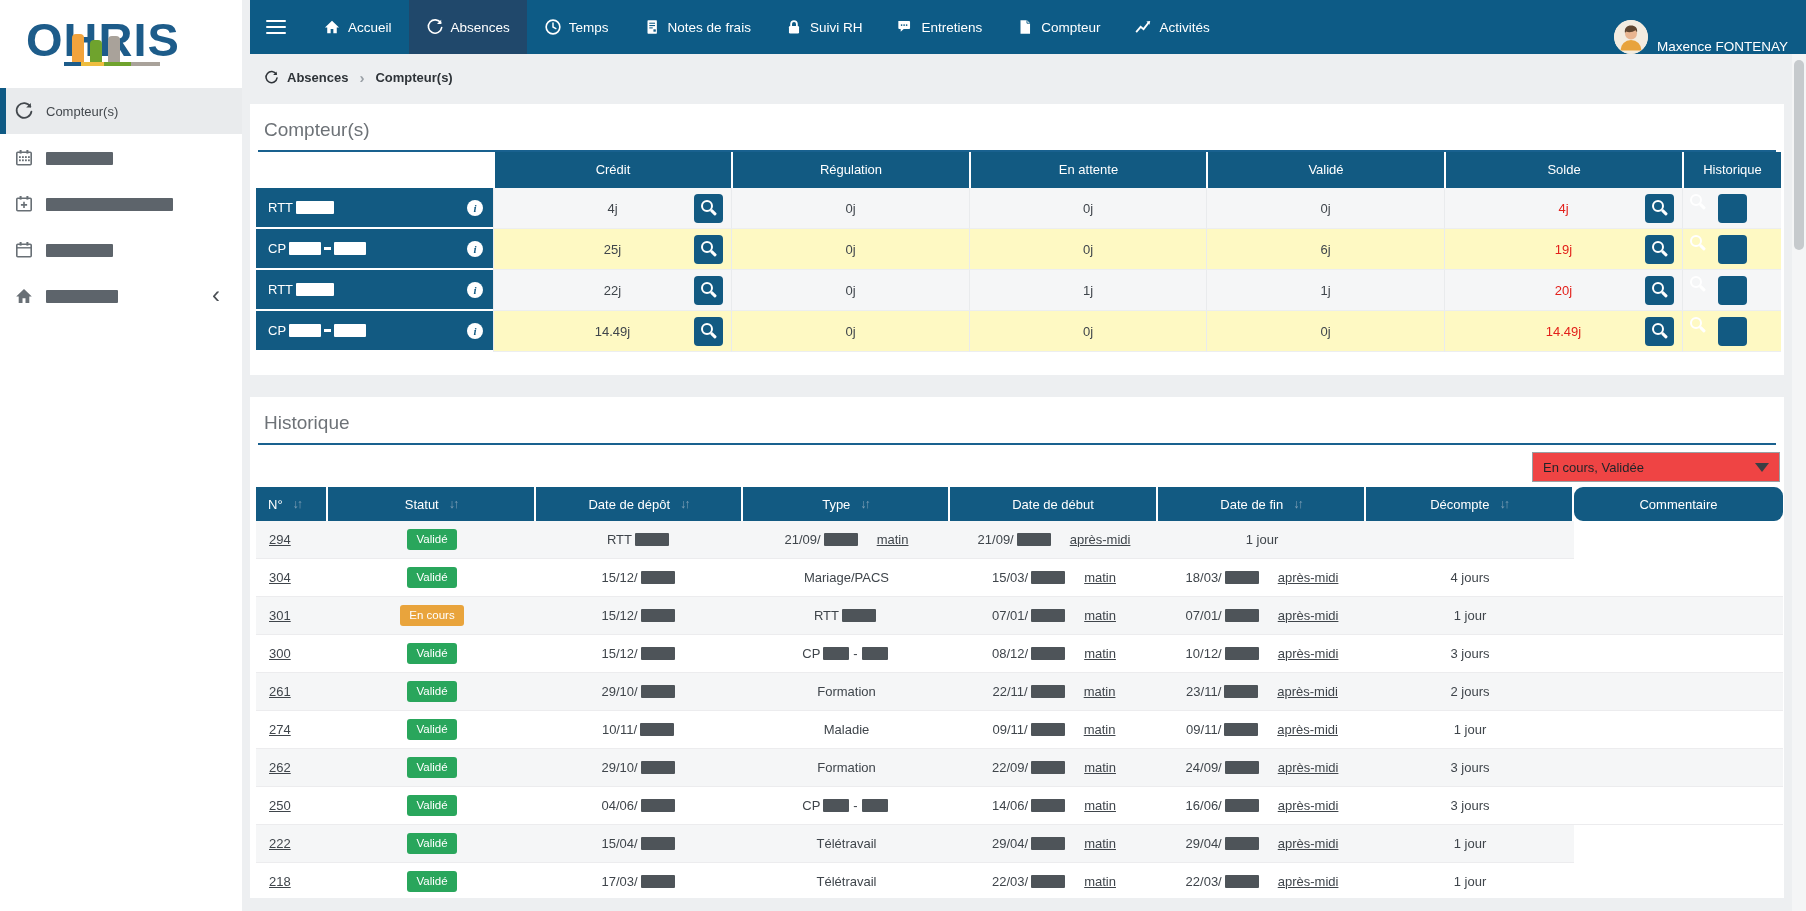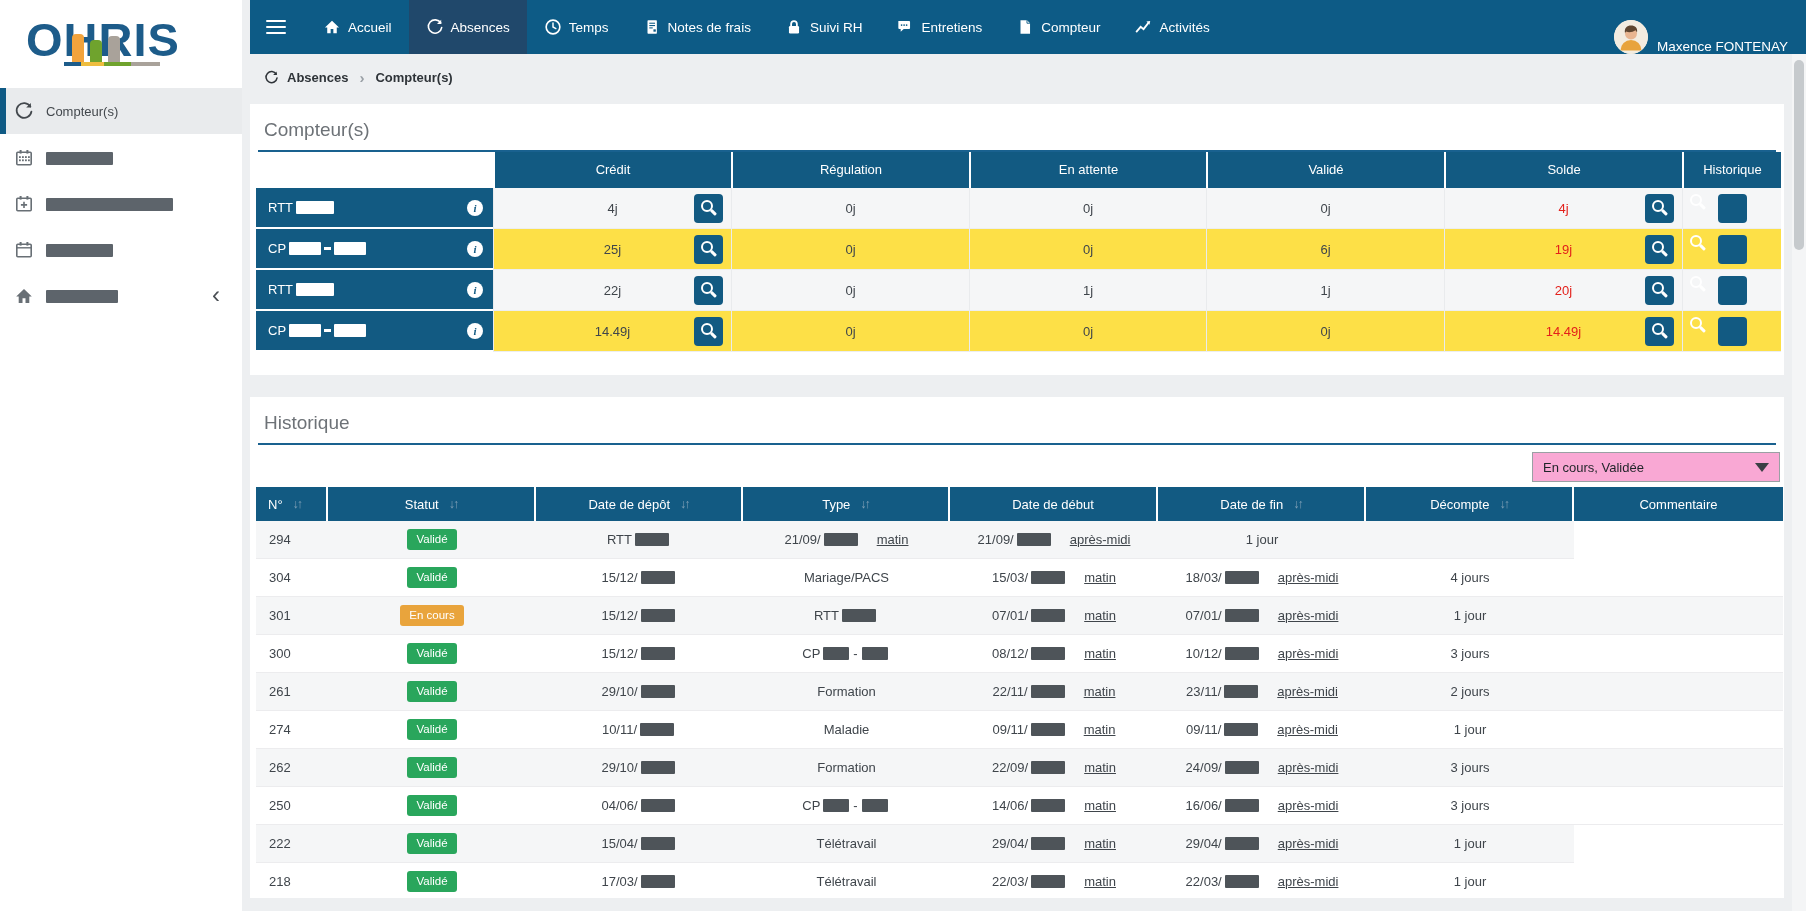--- a/index.html
+++ b/index.html
@@ -46,50 +46,50 @@
   #card-counters { margin-top:4px; height:271px; }
   #card-history  { margin-top:22px; height:501px; overflow:hidden; }
   .card-title { font-size:19px; color:#6d7277; padding:13px 0 0 14px; line-height:26px; font-weight:400; }
   .card-rule { height:2px; background:#19618f; margin:7px 8px 0 8px; }
   
   .ctable { margin:0 0 0 6px; width:1525px; font-size:13px; }
   .crow { display:grid; grid-template-columns:237px 238px 238px 237px 238px 238px 99px; }
   .chead .ccell { background:#125a82; color:#fff; height:36px; line-height:36px; text-align:center; border-left:2px solid #fff; }
   .chead .ccell:first-child { background:transparent; border-left:none; }
   .cbody .ccell { height:41px; position:relative; display:flex; align-items:center; justify-content:center;
-    border-bottom:1px solid #eceef0; border-left:1px solid #e9ebed; background:#fde047; }
+    border-bottom:1px solid #eceef0; border-left:1px solid #e9ebed; background:#fef9c3; }
   .cbody .crow:nth-child(odd) .ccell { background:#f5f6f7; }
   .ccell.clabel, .cbody .crow:nth-child(odd) .ccell.clabel { background:#125a82; color:#fff; justify-content:flex-start;
     padding-left:12px; border-bottom:2px solid #fff; border-left:none; }
   .info { position:absolute; right:10px; top:12px; width:16px; height:16px; background:#fff; border-radius:50%;
     color:#125a82; font:italic bold 11px/16px "Liberation Serif",serif; text-align:center; cursor:pointer; }
   .magbtn { width:29px; height:29px; background:#125a82; border-radius:4px; position:absolute; right:8px; top:6px; cursor:pointer; }
   .magbtn.inline { position:static; margin:0; }
   .mag { position:absolute; left:0; top:0; width:29px; height:29px; }
   .mag::before { content:''; position:absolute; left:7px; top:6px; width:8px; height:8px; border:2.2px solid #fff; border-radius:50%; }
   .mag::after { content:''; position:absolute; left:17.5px; top:15px; width:2.6px; height:7px; background:#fff; transform:rotate(-45deg); border-radius:1px; }
   .red { color:#e3201b; }
   
   .redact { display:inline-block; height:13px; background:#4e5459; border-radius:1px; vertical-align:-2px; margin:0 3px; }
   .redact.light { background:#fff; }
   .w26{width:26px}.w32{width:32px}.w34{width:34px}.w38{width:38px}
   .wdash { display:inline-block; width:7px; height:2.4px; background:#fff; vertical-align:4px; }
   .hy { margin:0 1px; }
   
-  .filter { position:absolute; top:55px; right:4px; width:248px; height:30px; border:1px solid #9aa0a4; background:#f9a8d4;
+  .filter { position:absolute; top:55px; right:4px; width:248px; height:30px; border:1px solid #9aa0a4; background:#ef4444;
     display:flex; align-items:center; padding:0 10px; font-size:13px; color:#1f2428; cursor:pointer; }
   .caret { margin-left:auto; width:0; height:0; border-left:7px solid transparent; border-right:7px solid transparent; border-top:9px solid #3a3f44; }
   .htable { position:absolute; left:6px; top:90px; width:1527px; font-size:13px; }
   .hrow { display:grid; grid-template-columns:72px 208px 207px 207px 208px 208px 208px 209px; }
   .hhead .hcell { background:#125a82; color:#fff; height:34px; display:flex; align-items:center; justify-content:center; border-right:2px solid #fff; }
-  .hhead .hcell:last-child { border-right:none; }
+  .hhead .hcell:last-child { border-right:none;border-radius:9px; }
   .hhead .hcell:first-child { justify-content:flex-start; padding-left:12px; }
   .hbody .hcell { height:38px; display:flex; align-items:center; justify-content:center; border-bottom:1px solid #ececee; background:#fff; white-space:nowrap; }
   .hbody .hrow:nth-child(odd) .hcell { background:#f5f6f7; }
-  .hbody .hcell:first-child { justify-content:flex-start; padding-left:13px; }
+  .hbody .hcell:first-child { justify-content:flex-start; padding-left:13px;text-decoration:underline; }
   .sort { margin-left:10px; color:#7e9fb6; font-size:12.5px; letter-spacing:-2px; cursor:pointer; }
   .sort i { font-style:normal; }
   .badge { padding:4px 9px 5px; border-radius:3px; color:#fff; font-size:11.5px; }
   .badge.green { background:#29a65c; }
   .badge.orange { background:#e9a43c; }
   .sp { margin-left:16px;text-decoration:underline; }
   
   .scroll { position:absolute; right:0; top:0; bottom:0; width:14px; background:#f4f5f6; }
   .thumb { position:absolute; top:6px; left:2px; width:10px; height:190px; background:#c6cacd; border-radius:5px; cursor:pointer; }
 </style>

